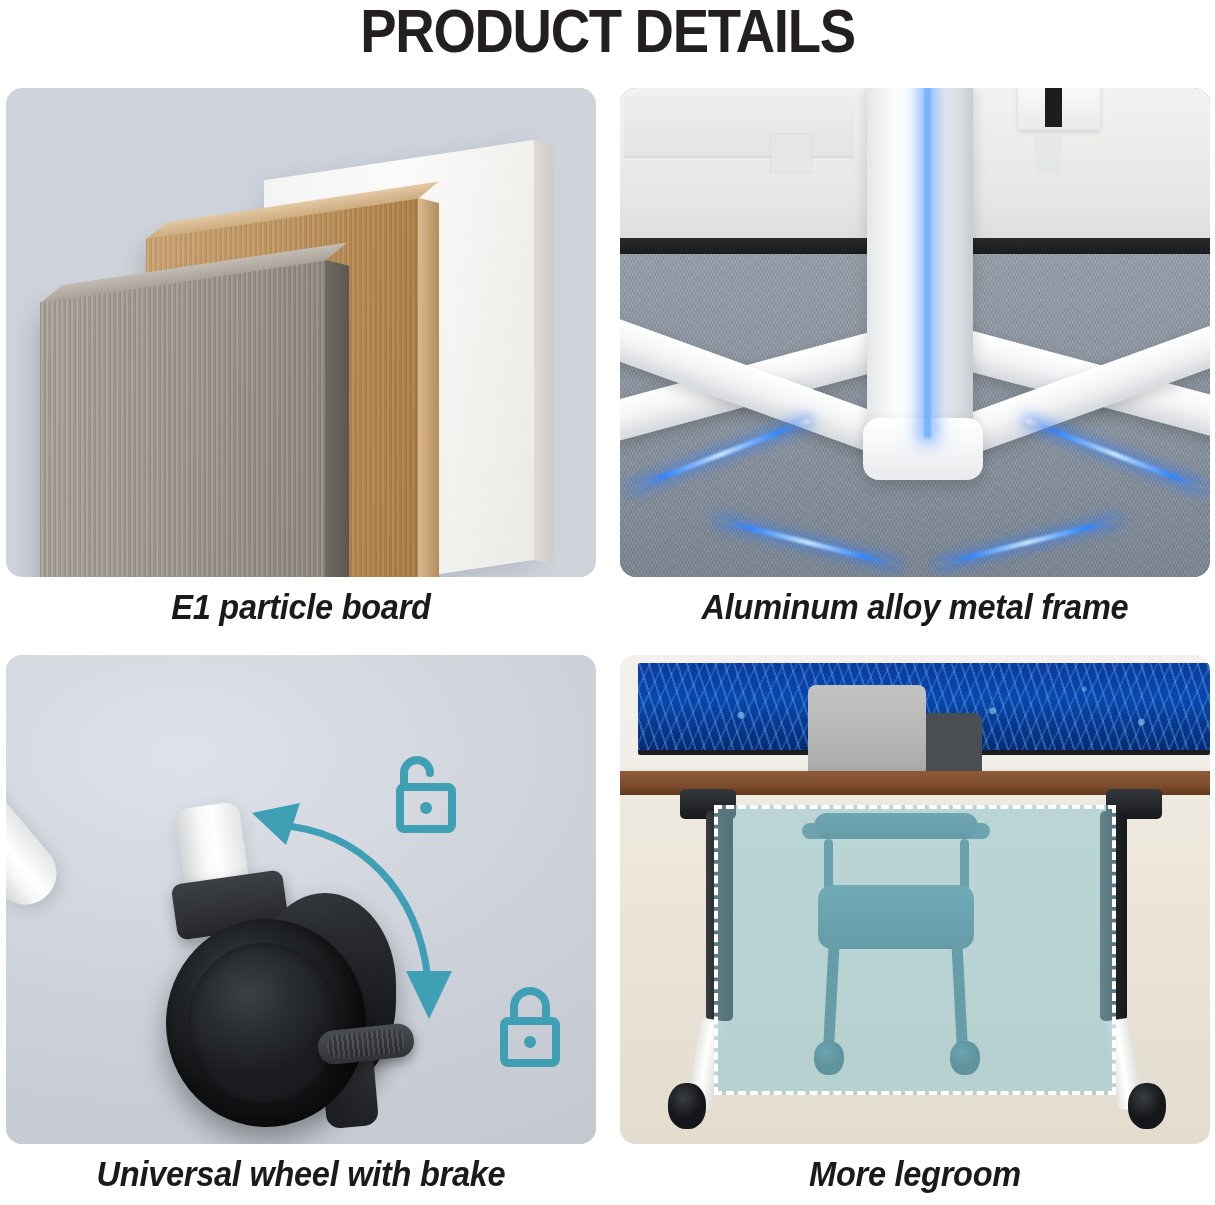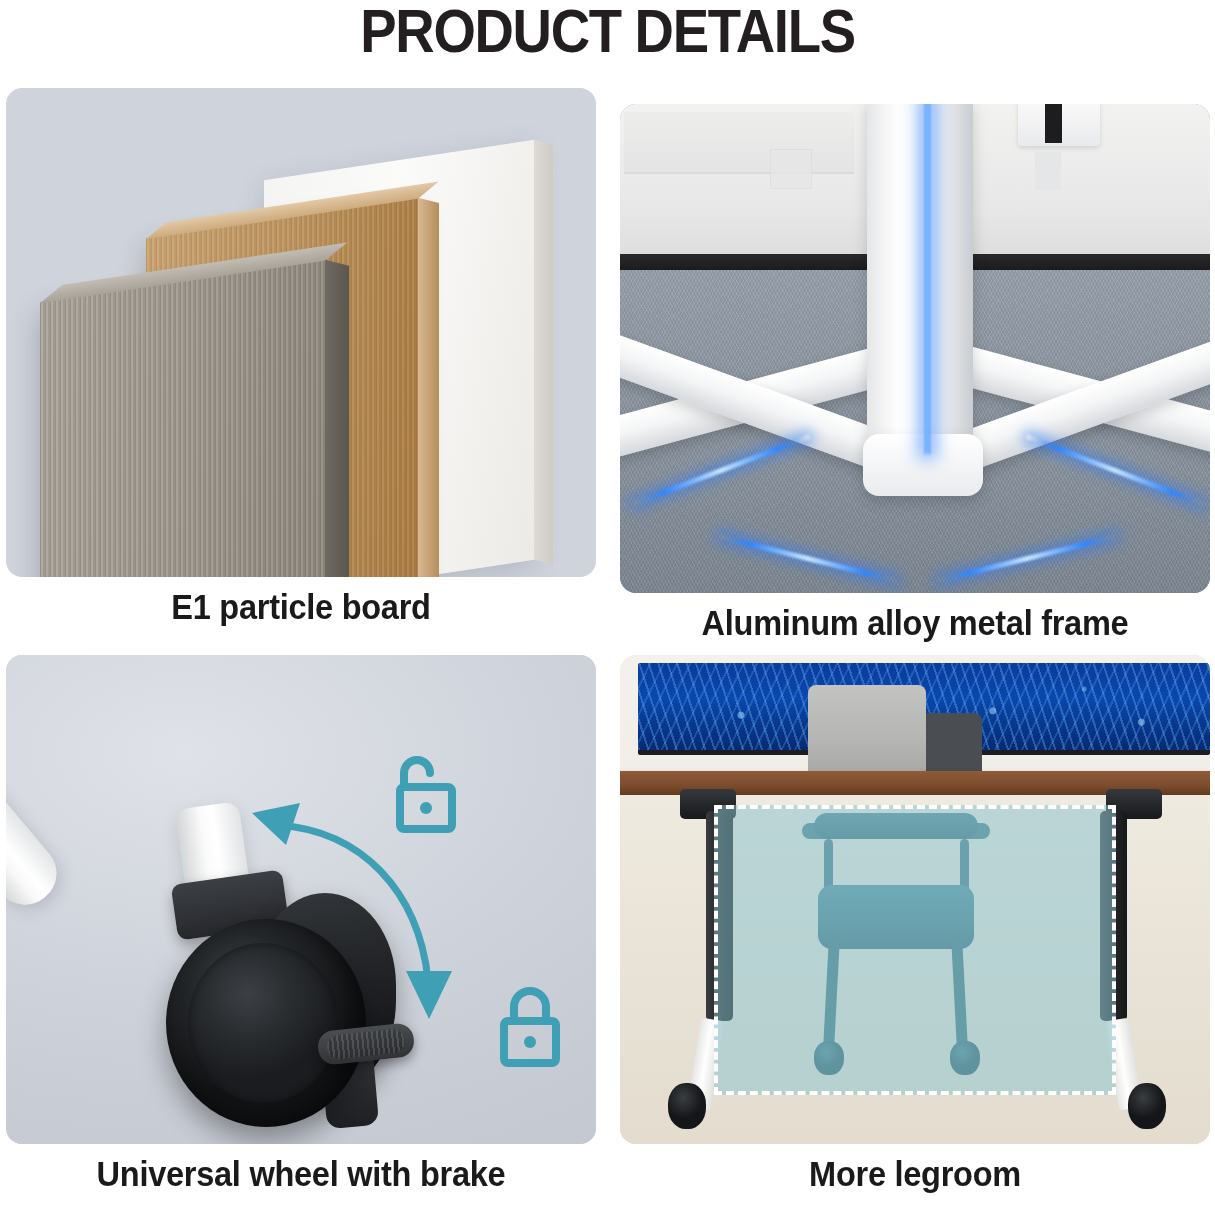--- a/index.html
+++ b/index.html
@@ -26,23 +26,23 @@
     transform-origin: 50% 0;
     white-space: nowrap;
   }
 
   
   .grid {
     position: absolute;
     top: 88px; left: 6px;
     width: 1204px; height: 1110px;
   }
-  .cell { position: absolute; width: 590px; }
+  .cell { position: absolute; width: 590px; font-style: italic; }
   .cell.c1 { left: 0;   top: 0; }
-  .cell.c2 { left: 614px; top: 0; margin-top: 16px; }
+  .cell.c2 { left: 614px; top: 0; }
   .cell.c3 { left: 0;   top: 567px; }
   .cell.c4 { left: 614px; top: 567px; }
 
   .photo {
     position: relative;
     width: 590px; height: 489px;
     border-radius: 16px;
     overflow: hidden;
   }
   .caption {

